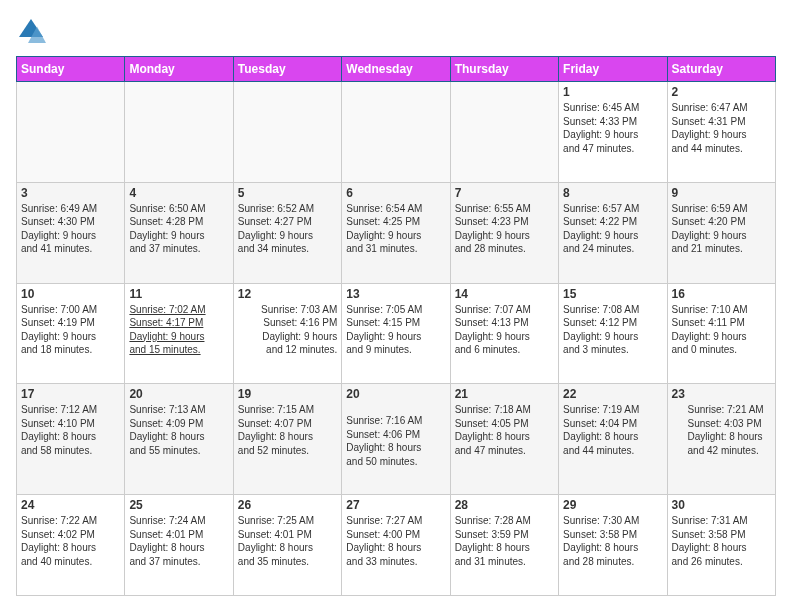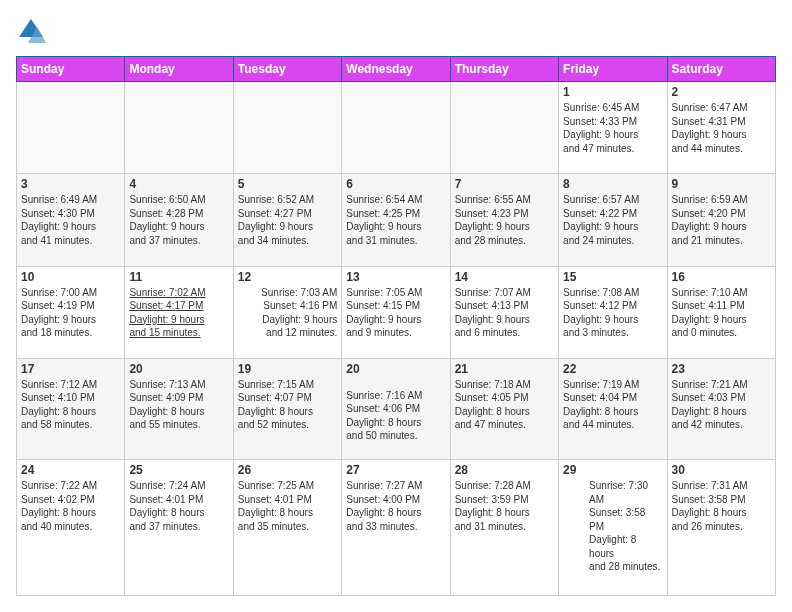--- a/index.html
+++ b/index.html
@@ -299,21 +299,21 @@
           </td>
           <td>
             <span class="day-num">22</span>
             <div class="day-info" style="white-space: pre-line;">Sunrise: 7:19 AM
 Sunset: 4:04 PM
 Daylight: 8 hours
 and 44 minutes.</div>
           </td>
           <td>
             <span class="day-num">23</span>
-            <div class="day-info" style="white-space: pre-line;">Sunrise: 7:21 AM
+            <div class="day-info" style="white-space: pre-line; margin-left: 16px;">Sunrise: 7:21 AM
 Sunset: 4:03 PM
 Daylight: 8 hours
 and 42 minutes.</div>
           </td>
         </tr>
         <tr>
           <td>
             <span class="day-num">24</span>
             <div class="day-info" style="white-space: pre-line;">Sunrise: 7:22 AM
 Sunset: 4:02 PM
@@ -343,21 +343,21 @@
           </td>
           <td>
             <span class="day-num">28</span>
             <div class="day-info" style="white-space: pre-line;">Sunrise: 7:28 AM
 Sunset: 3:59 PM
 Daylight: 8 hours
 and 31 minutes.</div>
           </td>
           <td>
             <span class="day-num">29</span>
-            <div class="day-info" style="white-space: pre-line; margin-left: 26px;">Sunrise: 7:30 AM
+            <div class="day-info" style="white-space: pre-line;">Sunrise: 7:30 AM
 Sunset: 3:58 PM
 Daylight: 8 hours
 and 28 minutes.</div>
           </td>
           <td>
             <span class="day-num">30</span>
             <div class="day-info" style="white-space: pre-line;">Sunrise: 7:31 AM
 Sunset: 3:58 PM
 Daylight: 8 hours
 and 26 minutes.</div>

